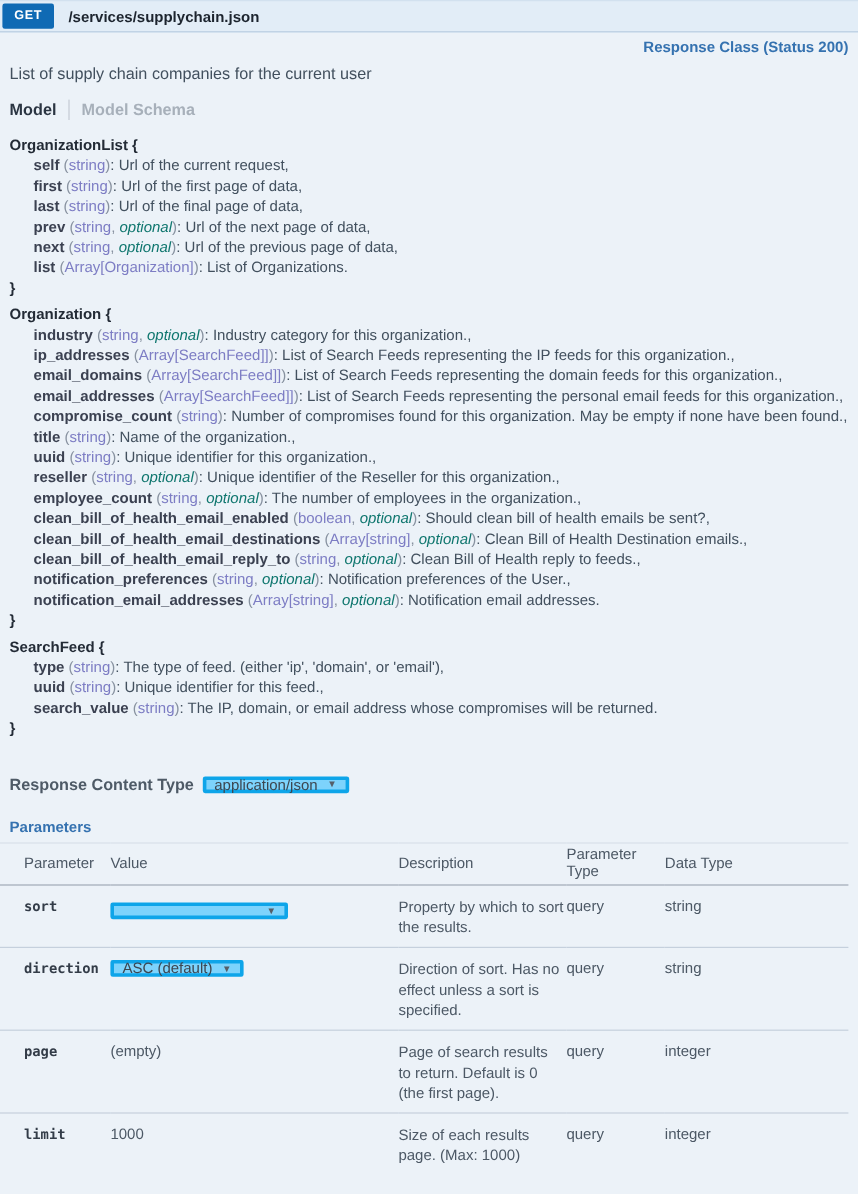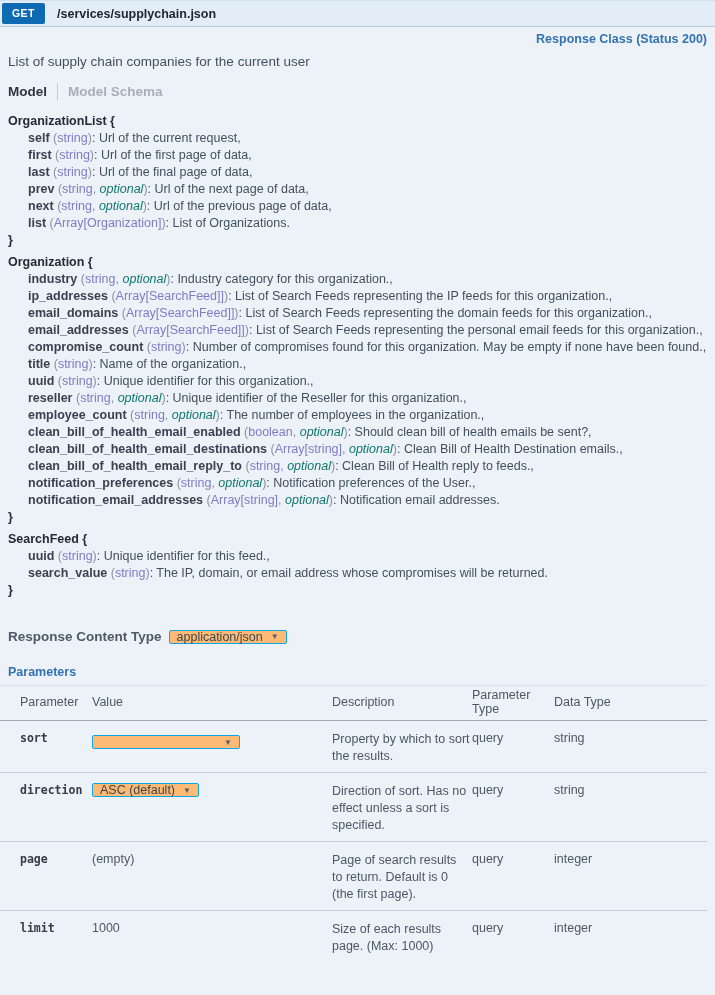--- a/index.html
+++ b/index.html
@@ -43,21 +43,21 @@
   .prop { padding-left:20px; }
   .prop-name { font-weight:bold; color:#3b4151;margin-top:40px; }
   .paren { color:#8892a0; }
   .prop-type { color:#7d7dc4; }
   .prop-optional { color:#0f766e; font-style:italic; }
   
   .rct { margin-top:26px; display:flex; align-items:center; height:23px; }
   .rct-label { font-size:13.5px; font-weight:bold; color:#4e5a66; margin-right:7px; }
   .select {
     display:inline-flex; align-items:center; justify-content:space-between;
-    background:#fdba74; border:1px solid #0ea5e9; border-radius:2px;
+    background:#7dd3fc; border:3px solid #0ea5e9; border-radius:2px;
     height:14px; padding:0 7px; font-size:12.5px; color:#3c4650;
     gap:8px; cursor:pointer;
   }
   .arrow { font-size:8px; color:#555e68; }
   .h-params { margin-top:17px; }
   
   table.params {
     width:715px; margin-left:-8px; margin-top:6px;
     border-collapse:collapse; table-layout:fixed;
   }
@@ -123,20 +123,21 @@
         <div class="prop"><span class="prop-name">employee_count</span><span class="paren"> (</span><span class="prop-type">string</span><span class="paren">, </span><span class="prop-optional">optional</span><span class="paren">)</span><span class="prop-desc">: The number of employees in the organization.,</span></div>
         <div class="prop"><span class="prop-name">clean_bill_of_health_email_enabled</span><span class="paren"> (</span><span class="prop-type">boolean</span><span class="paren">, </span><span class="prop-optional">optional</span><span class="paren">)</span><span class="prop-desc">: Should clean bill of health emails be sent?,</span></div>
         <div class="prop"><span class="prop-name">clean_bill_of_health_email_destinations</span><span class="paren"> (</span><span class="prop-type">Array[string]</span><span class="paren">, </span><span class="prop-optional">optional</span><span class="paren">)</span><span class="prop-desc">: Clean Bill of Health Destination emails.,</span></div>
         <div class="prop"><span class="prop-name">clean_bill_of_health_email_reply_to</span><span class="paren"> (</span><span class="prop-type">string</span><span class="paren">, </span><span class="prop-optional">optional</span><span class="paren">)</span><span class="prop-desc">: Clean Bill of Health reply to feeds.,</span></div>
         <div class="prop"><span class="prop-name">notification_preferences</span><span class="paren"> (</span><span class="prop-type">string</span><span class="paren">, </span><span class="prop-optional">optional</span><span class="paren">)</span><span class="prop-desc">: Notification preferences of the User.,</span></div>
         <div class="prop"><span class="prop-name">notification_email_addresses</span><span class="paren"> (</span><span class="prop-type">Array[string]</span><span class="paren">, </span><span class="prop-optional">optional</span><span class="paren">)</span><span class="prop-desc">: Notification email addresses.</span></div>
         <div class="model-close">}</div>
       </div>
       <div class="model-block">
         <div class="model-title">SearchFeed {</div>
+        <div class="prop"><span class="prop-name">type</span><span class="paren"> (</span><span class="prop-type">string</span><span class="paren">)</span><span class="prop-desc">: The type of feed. (either 'ip', 'domain', or 'email'),</span></div>
         <div class="prop"><span class="prop-name">uuid</span><span class="paren"> (</span><span class="prop-type">string</span><span class="paren">)</span><span class="prop-desc">: Unique identifier for this feed.,</span></div>
         <div class="prop"><span class="prop-name">search_value</span><span class="paren"> (</span><span class="prop-type">string</span><span class="paren">)</span><span class="prop-desc">: The IP, domain, or email address whose compromises will be returned.</span></div>
         <div class="model-close">}</div>
       </div>
     </div>
 
   <div class="rct">
     <span class="rct-label">Response Content Type</span>
     <span class="select">
       <span>application/json</span>

